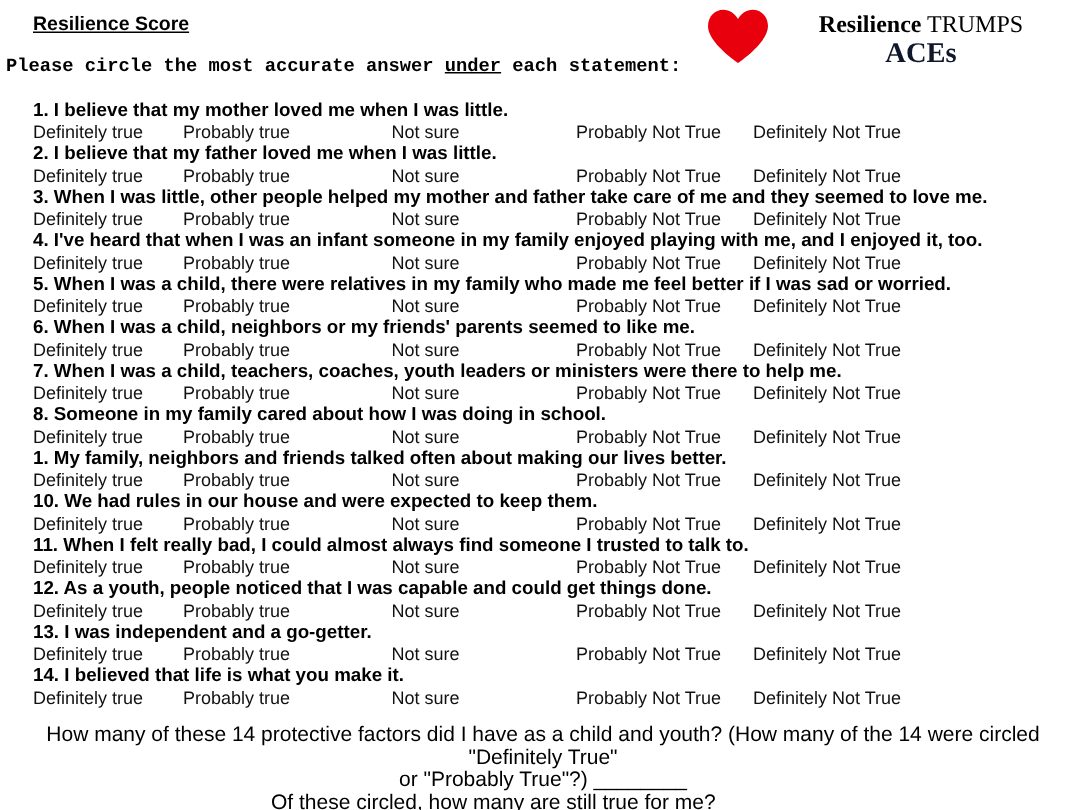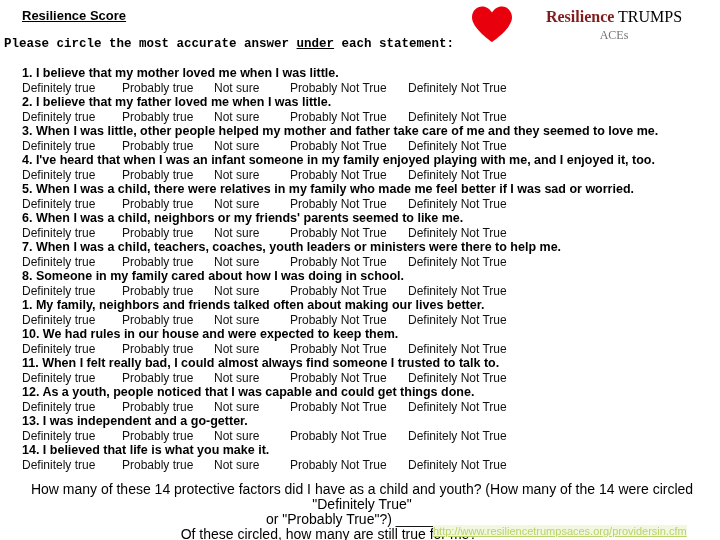--- a/index.html
+++ b/index.html
@@ -71,32 +71,32 @@
     width: 192px;
     text-align: center;
     font-family: "Liberation Serif", serif;
     line-height: 19px;
   }
   .logo-line1 {
     font-size: 16px;
     white-space: nowrap;
   }
   .logo-word-resilience {
-    color: #7f1d1d;
+    color: #000000;
     font-weight: bold;
   }
   .logo-word-trumps {
     color: #000000;
     font-weight: normal;
     margin-top: 38px;
   }
   .logo-line2 {
-    font-size: 12px;
-    font-weight: normal;
-    color: #737373;
+    font-size: 19px;
+    font-weight: bold;
+    color: #0f172a;
   }
 
   
   .questions {
     position: absolute;
     left: 22px;
     top: 66px;
     width: 690px;
   }
   .q-block {
@@ -113,22 +113,22 @@
     font-size: 12px;
     line-height: 14px;
     white-space: nowrap;
     color: #111111;
   }
   .opt {
     display: inline-block;
   }
   .opt-0 { width: 100px; }
   .opt-1 { width: 92px; }
-  .opt-2 { width: 76px; }
-  .opt-3 { width: 118px; }
+  .opt-2 { width: 76px; margin-left: 47px; }
+  .opt-3 { width: 118px; margin-left: 47px; }
   .opt-4 { width: auto; }
 
   
   .footer {
     position: absolute;
     left: 12px;
     top: 482px;
     width: 700px;
     text-align: center;
     font-size: 14px;
@@ -231,15 +231,14 @@
         <div class="q-options"><span class="opt opt-0">Definitely true</span><span class="opt opt-1">Probably true</span><span class="opt opt-2">Not sure</span><span class="opt opt-3">Probably Not True</span><span class="opt opt-4">Definitely Not True</span></div>
       </div>
     </div>
 
   <div class="footer">
     <span class="footer-line wrap">How many of these 14 protective factors did I have as a child and youth? (How many of the 14 were circled "Definitely True"</span>
     <span class="footer-line">or "Probably True"?) ________</span>
     <span class="footer-line">Of these circled, how many are still true for me? ________</span>
   </div>
 
-  <a class="source-link" href="#">http://www.resiliencetrumpsaces.org/providersin.cfm</a>
 
 </div>
 
 </body></html>

